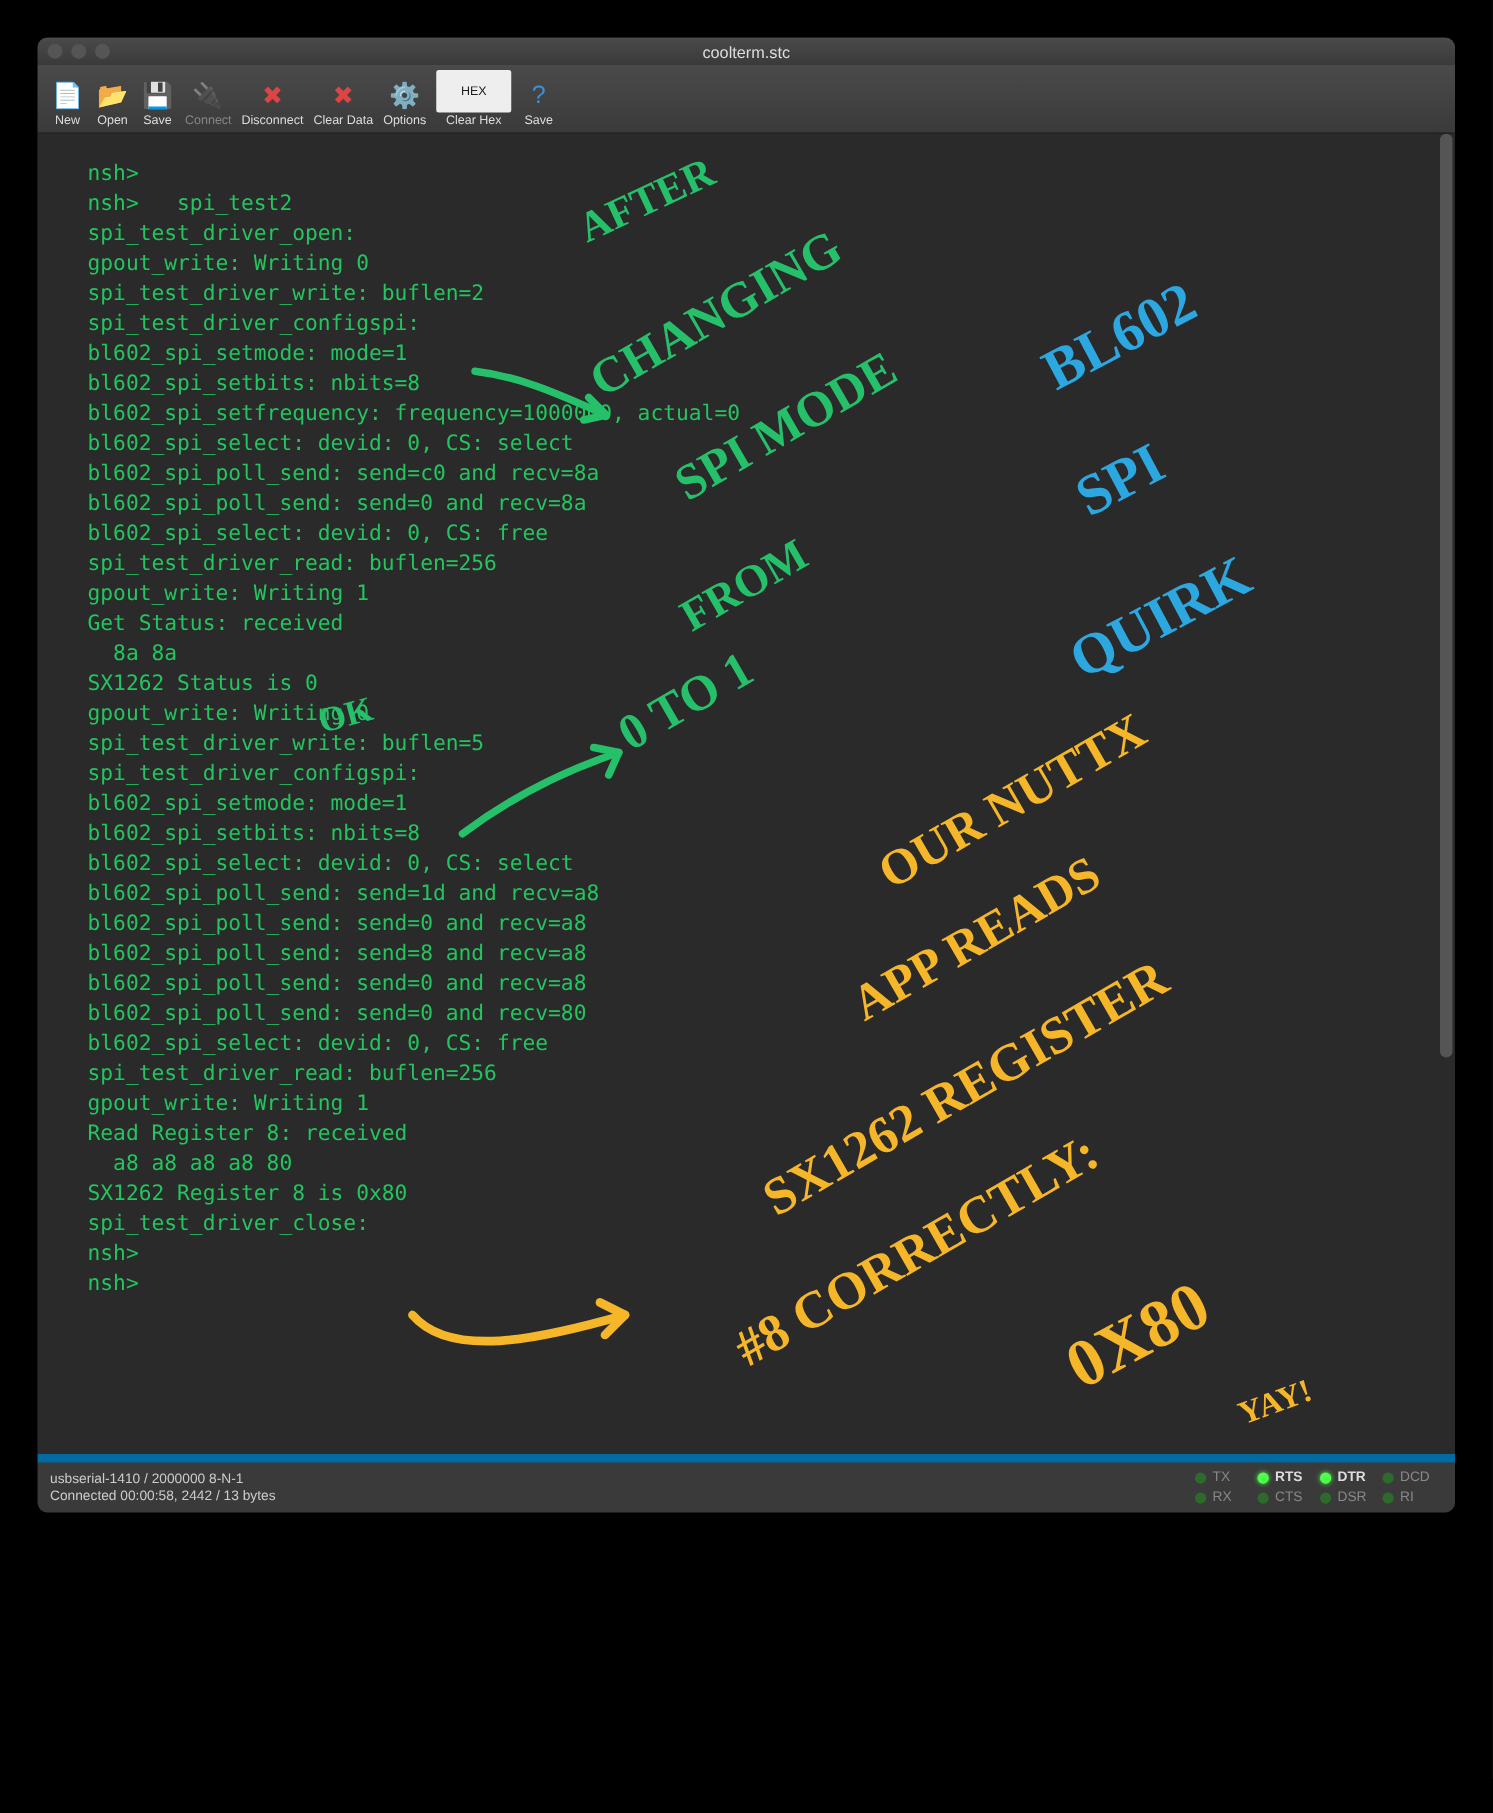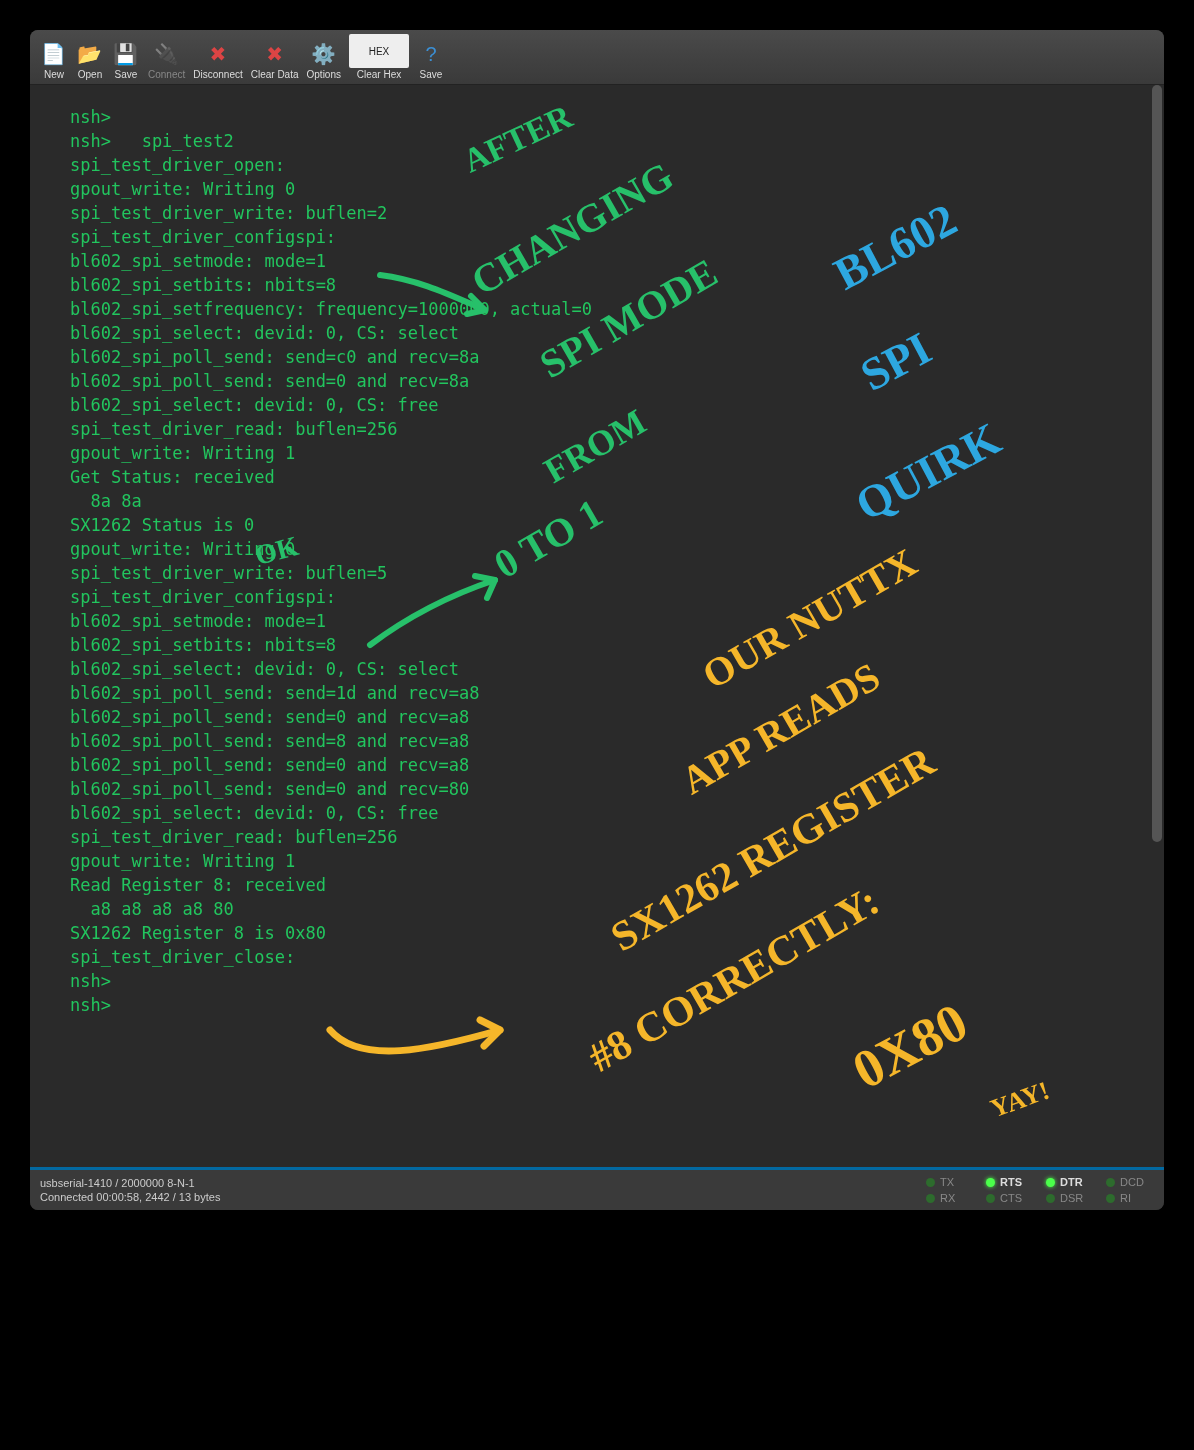--- a/index.html
+++ b/index.html
@@ -109,30 +109,30 @@
     position: absolute;
     left: 2px; right: 2px;
     top: 0;
     height: 70%;
     background: #555;
     border-radius: 6px;
   }
   .statusbar {
     flex: 0 0 auto;
     background: #3a3a3a;
-    border-top: 3px solid #0369a1;
+    border-top: 7px solid #0369a1;
     display: flex;
     align-items: center;
     padding: 6px 10px;
     font-size: 11px;
     color: #ccc;
     justify-content: space-between;
   }
   .status-left { display: flex; flex-direction: column; gap: 2px; }
-  .status-right { display: flex; gap: 12px; font-size: 11px; }
+  .status-right { display: flex; gap: 2px; font-size: 11px; }
   .led-col { display: flex; flex-direction: column; gap: 4px; }
   .led-item {
     display: flex;
     align-items: center;
     gap: 5px;
     min-width: 48px;
   }
   .led {
     width: 9px; height: 9px; border-radius: 50%;
     background: #2d6b2d;
@@ -155,20 +155,28 @@
   .green { color: #27c06a; }
   .blue { color: #2da7e0; }
   .orange { color: #f5b62a; }
 </style>
 </head>
 <body>
 
 <div class="outer">
   <div class="window">
 
+    <div class="titlebar">
+      <div class="traffic">
+        <div class="dot"></div>
+        <div class="dot"></div>
+        <div class="dot"></div>
+      </div>
+      <div class="title-text">coolterm.stc</div>
+    </div>
 
     <div class="toolbar">
       <div class="tool">
         <span class="icon">📄</span>
         <span class="label">New</span>
       </div>
       <div class="tool">
         <span class="icon">📂</span>
         <span class="label">Open</span>
       </div>

